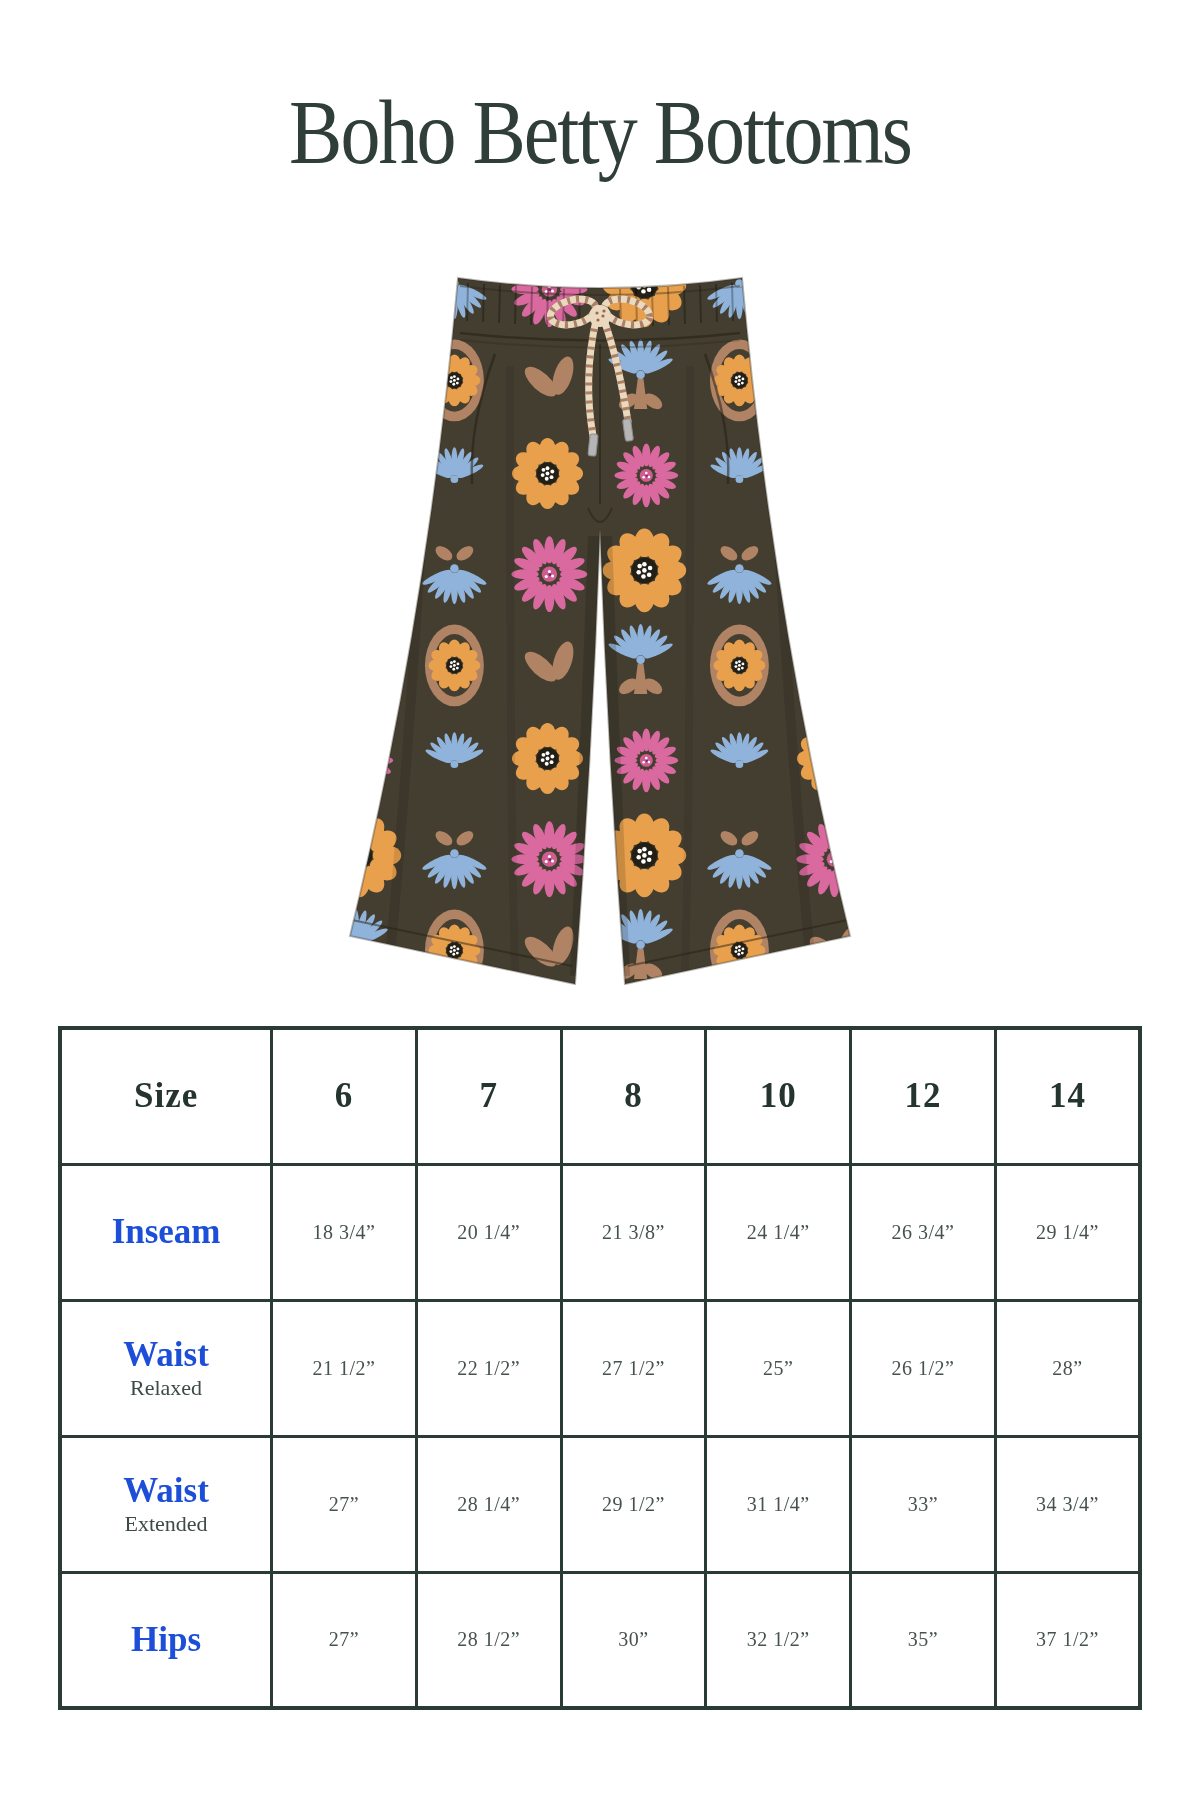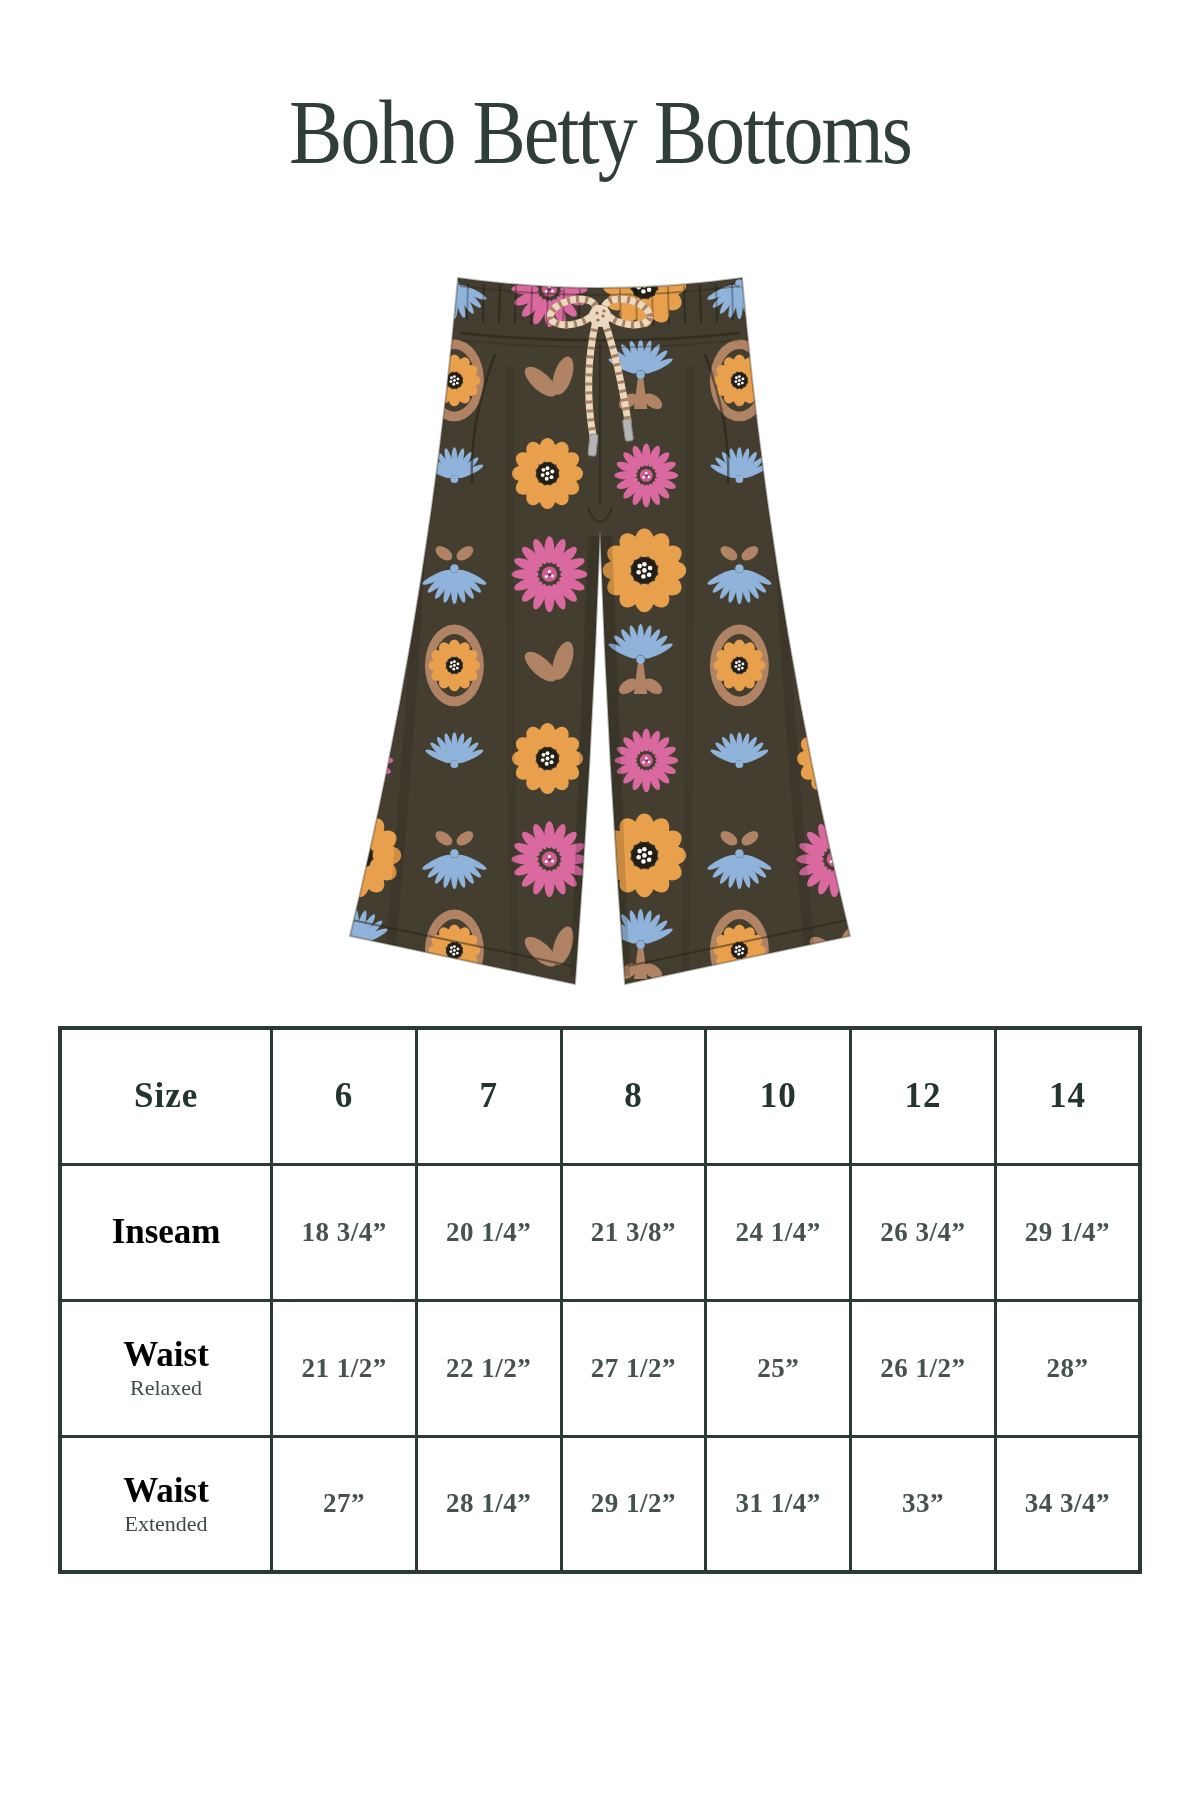--- a/index.html
+++ b/index.html
@@ -24,23 +24,23 @@
     border:4px solid #2a3a34;
     padding-left:48px;
   }
   table.sizes col.c0{width:19.6%;}
   table.sizes col.cn{width:13.4%;}
   table.sizes tr{height:136px;}
   table.sizes th,table.sizes td{
     border:3px solid #2a3a34;text-align:center;vertical-align:middle;padding:0;
   }
   th.hdr{font-size:35px;font-weight:bold;color:#24342e;letter-spacing:1px;}
-  .lbl{font-size:35px;font-weight:bold;color:#000000;}
+  .lbl{font-size:35px;font-weight:bold;color:#1d4ed8;}
   .sublbl{font-size:22px;font-weight:normal;color:#3d4b45;margin-top:0;}
-  td.val{font-size:27px;font-weight:bold;color:#46534d;letter-spacing:.5px;}
+  td.val{font-size:20px;font-weight:normal;color:#46534d;letter-spacing:.5px;}
 </style>
 </head>
 <body>
 
 <div class="page">
 
   <h1 class="title">Boho Betty Bottoms</h1>
 
   <div class="photo">
     <svg width="580" height="760" viewBox="0 0 580 760" xmlns="http://www.w3.org/2000/svg">
@@ -251,16 +251,27 @@
           <div class="lbl">Waist</div>
           <div class="sublbl">Extended</div>
         </th>
         <td class="val">27”</td>
         <td class="val">28 1/4”</td>
         <td class="val">29 1/2”</td>
         <td class="val">31 1/4”</td>
         <td class="val">33”</td>
         <td class="val">34 3/4”</td>
       </tr>
+      <tr>
+        <th>
+          <div class="lbl">Hips</div>
+        </th>
+        <td class="val">27”</td>
+        <td class="val">28 1/2”</td>
+        <td class="val">30”</td>
+        <td class="val">32 1/2”</td>
+        <td class="val">35”</td>
+        <td class="val">37 1/2”</td>
+      </tr>
     </tbody>
   </table>
 
 </div>
 
 </body></html>

